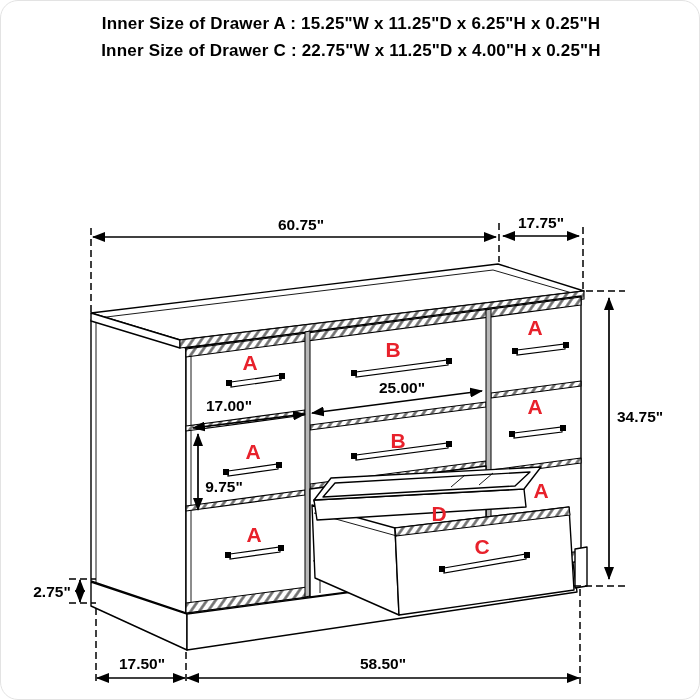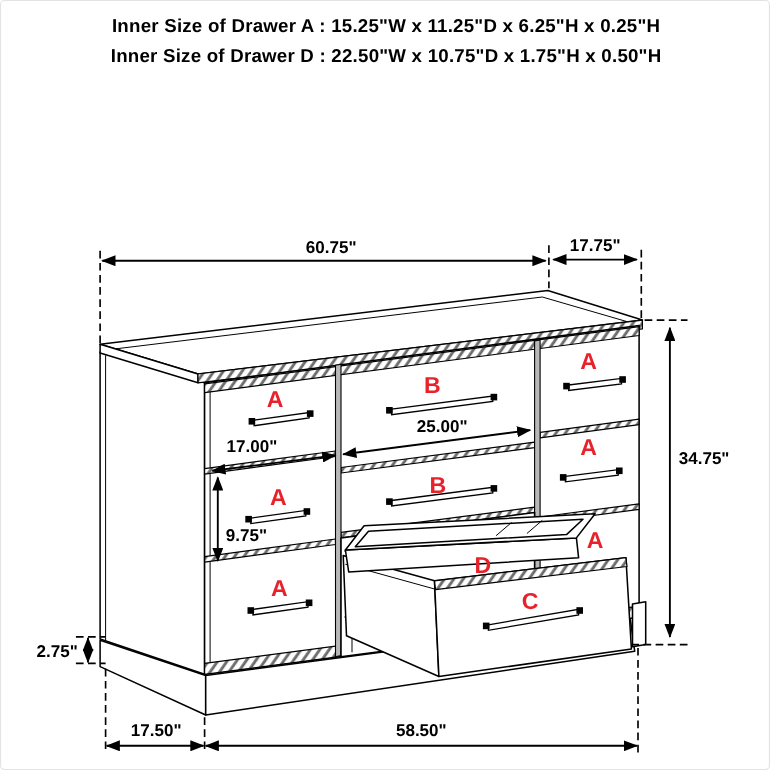--- a/index.html
+++ b/index.html
@@ -1,19 +1,19 @@
 <!DOCTYPE html>
 <html><head>
 <meta charset="utf-8">
 <style>
   html,body{margin:0;padding:0;background:#fff;}
   .page{
     position:relative;width:700px;height:700px;background:#ffffff;
     font-family:"Liberation Sans",sans-serif;overflow:hidden;
-    border:1px solid #e3e3e3;border-radius:4px;box-sizing:border-box;
+    border:1px solid #e3e3e3;border-radius:18px;box-sizing:border-box;
   }
   .spec-block{
     position:absolute;top:9px;left:0;width:700px;text-align:center;
   }
   .spec-line{
     font:bold 17px/27px "Liberation Sans",sans-serif;color:#000;
     letter-spacing:0.2px;white-space:nowrap;
   }
   svg{position:absolute;left:0;top:0;}
   .face{stroke:#000;stroke-width:1.4;fill:#ffffff;stroke-linejoin:round;}
@@ -27,21 +27,21 @@
   .bar{stroke:#000;stroke-width:1.2;fill:#ffffff;}
   .cap{fill:#000;stroke:none;}
 </style>
 </head>
 <body>
 
 <div class="page">
 
   <div class="spec-block">
     <div class="spec-line">Inner Size of Drawer A : 15.25"W x 11.25"D x 6.25"H x 0.25"H</div>
-    <div class="spec-line">Inner Size of Drawer D : 22.50"W x 10.75"D x 1.75"H x 0.50"H</div>
+    <div class="spec-line">Inner Size of Drawer C : 22.75"W x 11.25"D x 4.00"H x 0.25"H</div>
   </div>
 
   <svg width="700" height="700" viewBox="0 0 700 700">
     <defs>
       <marker id="ah" markerUnits="userSpaceOnUse" markerWidth="13" markerHeight="10" refX="12" refY="5" orient="auto-start-reverse">
         <path d="M0,0 L13,5 L0,10 Z" fill="#000"></path>
       </marker>
       <pattern id="hatchp" width="7" height="7" patternUnits="userSpaceOnUse" patternTransform="rotate(-55)">
         <rect width="7" height="7" fill="#ffffff"></rect>
         <line x1="0" y1="1.5" x2="7" y2="1.5" stroke="#6b6b6b" stroke-width="2.6"></line>

